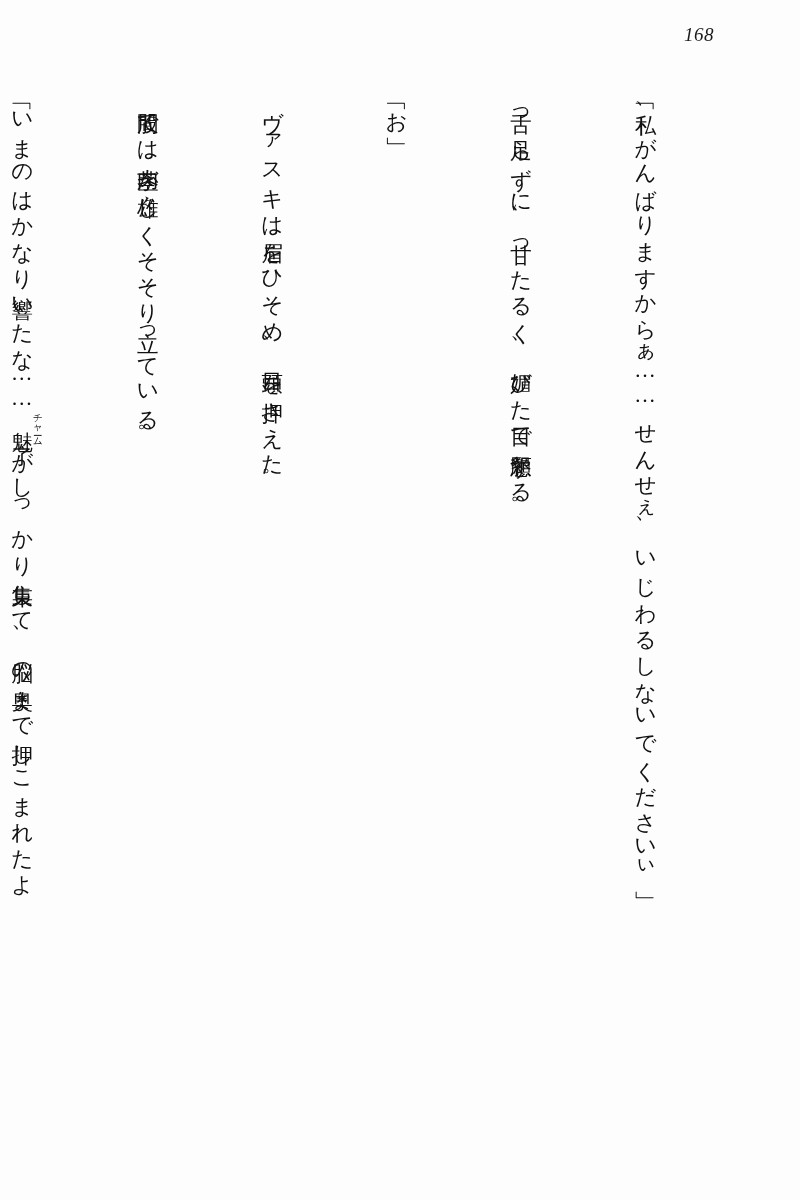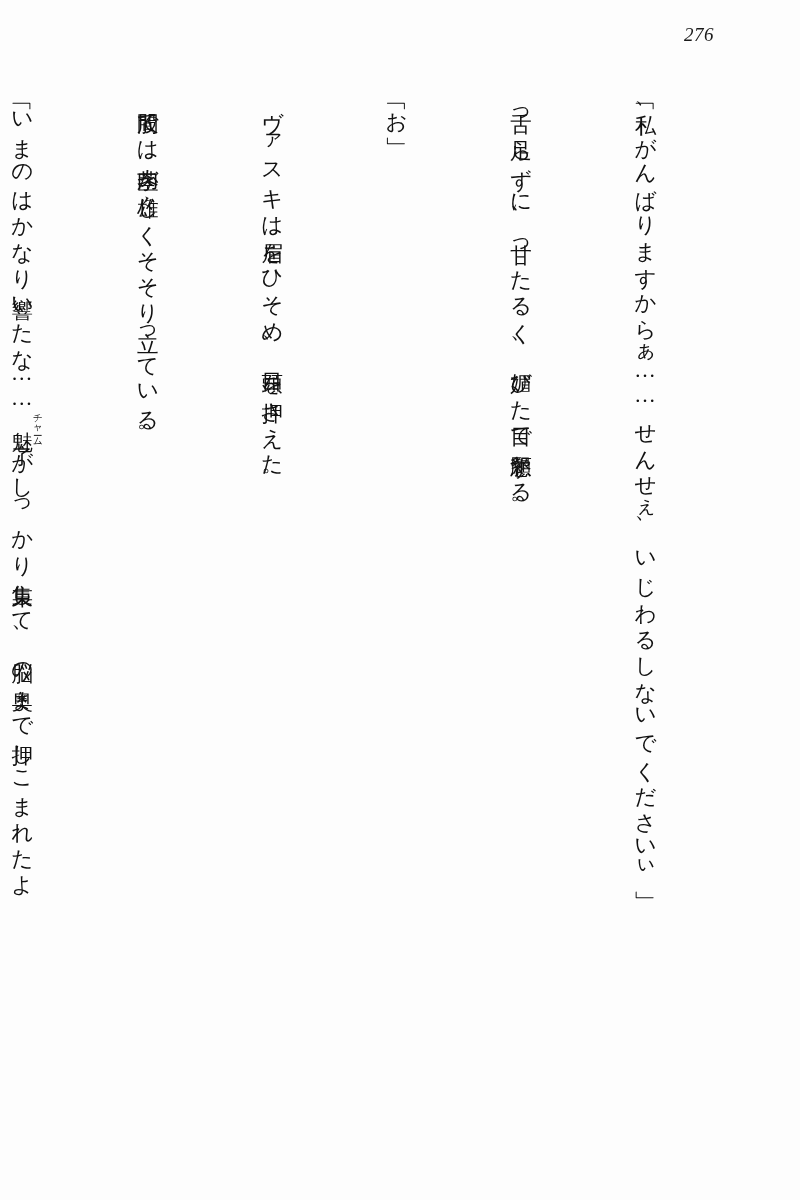--- a/index.html
+++ b/index.html
@@ -56,21 +56,21 @@
   rt {
     font-size: 9.5px;
     letter-spacing: 0.5px;
   }
 </style>
 </head>
 <body>
 
 <div class="page">
 
-  <div class="page-number">276</div>
+  <div class="page-number">168</div>
 
   <div class="body-text">
     <p>「私、がんばりますからぁ……せんせぇ、いじわるしないでくださいぃ」</p>
     <p>舌っ足らずに、甘ったるく、媚びた目で懇願する。</p>
     <p>「お」</p>
     <p>ヴァスキは眉をひそめ、目頭を押さえた。</p>
     <p>股間では肉茎が雄々しくそそり立っている。</p>
     <p>「いまのはかなり響いたな……<ruby><span>魅了</span><rt>チャーム</rt></ruby>がしっかり集束して、脳の奥まで押しこまれたよ</p>
     
     

